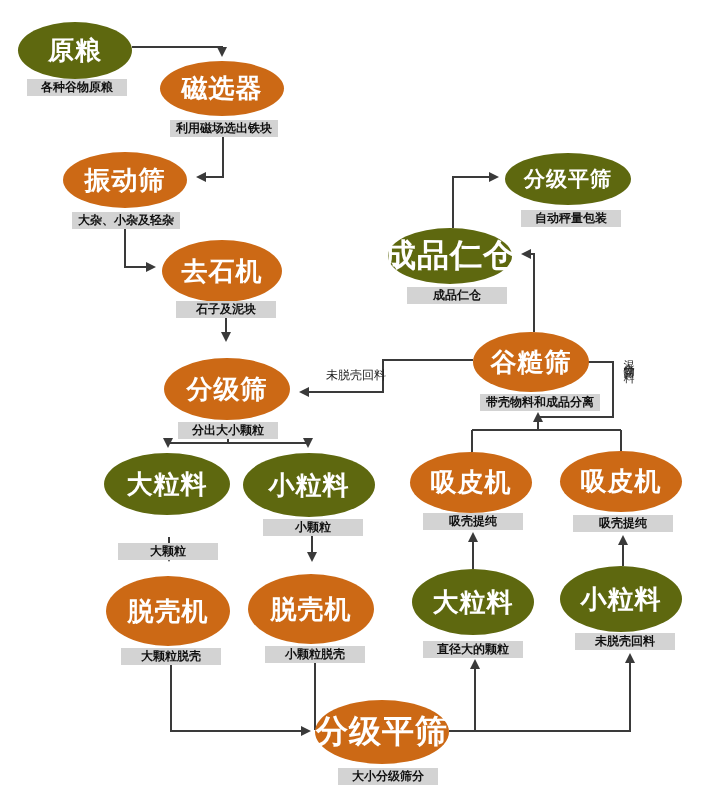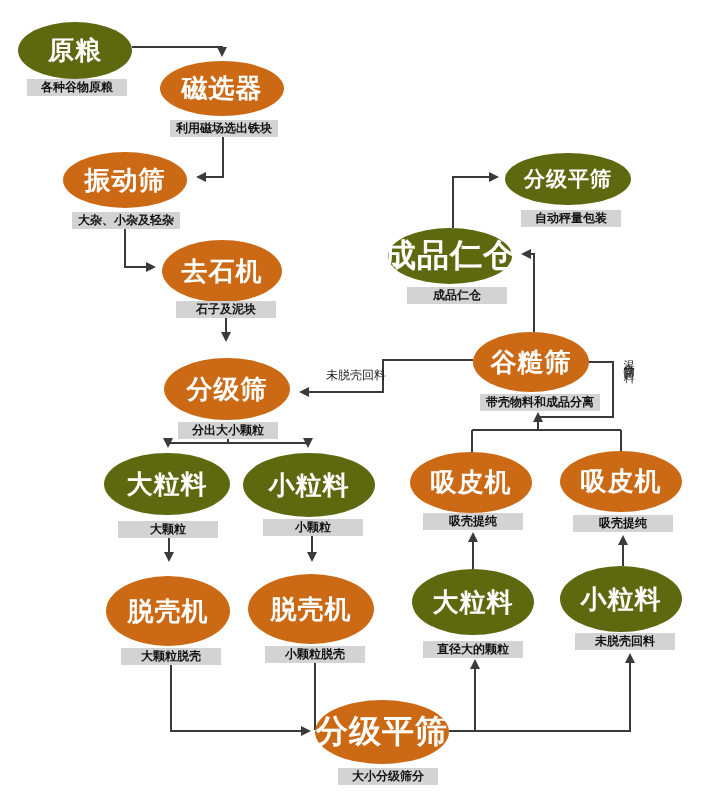--- a/index.html
+++ b/index.html
@@ -137,21 +137,21 @@
   </div>
   <div class="node green sz21" style="left:505px;top:153px;width:126px;height:52px;">
     <span>分级平筛</span>
   </div>
 
   <div class="sublabel" style="left:77px;top:79px;">各种谷物原粮</div>
   <div class="sublabel" style="left:224px;top:120px;">利用磁场选出铁块</div>
   <div class="sublabel" style="left:126px;top:212px;">大杂、小杂及轻杂</div>
   <div class="sublabel" style="left:226px;top:301px;">石子及泥块</div>
   <div class="sublabel" style="left:228px;top:422px;">分出大小颗粒</div>
-  <div class="sublabel" style="left:168px;top:521px;">大颗粒</div>
+  <div class="sublabel" style="left:168px;top:543px;">大颗粒</div>
   <div class="sublabel" style="left:313px;top:519px;">小颗粒</div>
   <div class="sublabel" style="left:171px;top:648px;">大颗粒脱壳</div>
   <div class="sublabel" style="left:315px;top:646px;">小颗粒脱壳</div>
   <div class="sublabel" style="left:388px;top:768px;">大小分级筛分</div>
   <div class="sublabel" style="left:473px;top:641px;">直径大的颗粒</div>
   <div class="sublabel" style="left:625px;top:633px;">未脱壳回料</div>
   <div class="sublabel" style="left:473px;top:513px;">吸壳提纯</div>
   <div class="sublabel" style="left:623px;top:515px;">吸壳提纯</div>
   <div class="sublabel" style="left:540px;top:394px;">带壳物料和成品分离</div>
   <div class="sublabel" style="left:457px;top:287px;">成品仁仓</div>

